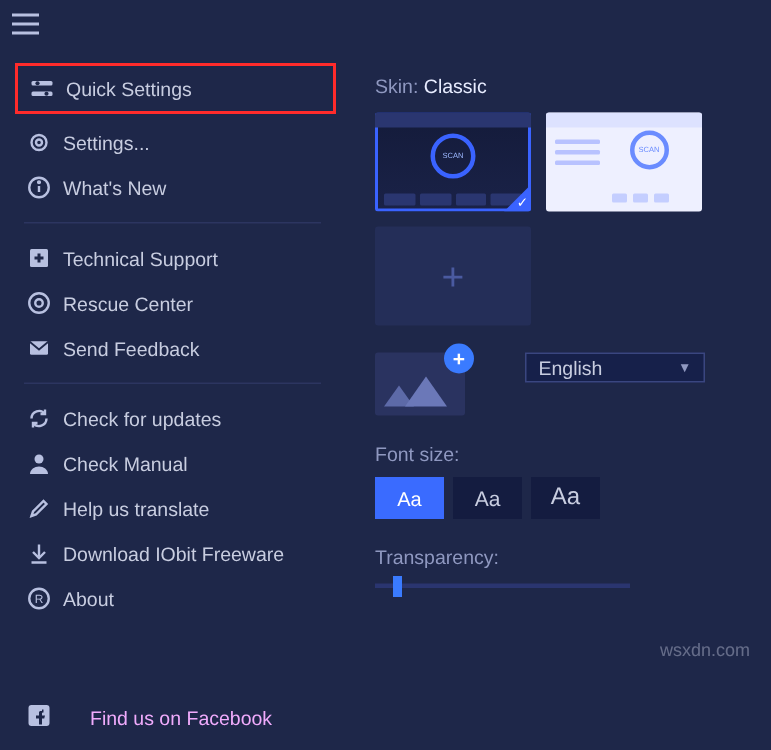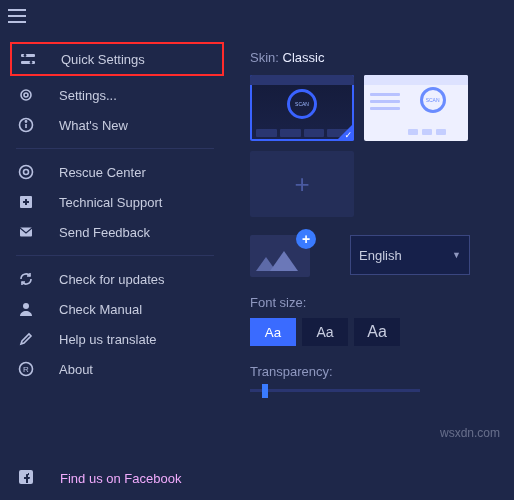--- a/index.html
+++ b/index.html
@@ -16,21 +16,21 @@
     height: 32px;
     display: flex; align-items: center;
     padding: 0 8px;
   }
   .hamburger { width: 18px; height: 14px; display:flex; flex-direction:column; justify-content:space-between; }
   .hamburger span { display:block; height:2px; background:#b8c0e0; }
 
   .layout { display:flex; }
   .sidebar { width: 230px; padding: 10px 0 0 0; }
   .item {
-    display:flex; align-items:center; gap:25px;
+    display:flex; align-items:center; gap:8px;
     padding: 7px 18px;
     cursor: pointer;
     color:#c8cde0;
   }
   .item .ic { width:16px; height:16px; display:flex; align-items:center; justify-content:center; flex:0 0 16px; }
   .item svg { width:16px; height:16px; stroke:#b8c0e0; fill:none; stroke-width:1.6; }
   .item.fill svg { fill:#b8c0e0; stroke:none; }
   .highlight-box {
     border: 2px solid #ff2b2b;
     margin: 0 6px 4px 10px;
@@ -82,21 +82,21 @@
 
   .row2 { display:flex; gap:40px; }
   .bg-thumb {
     width:60px; height:42px; background:#2a3360; position:relative; border-radius:2px;
   }
   .bg-thumb::before { content:""; position:absolute; left:6px; bottom:6px; width:0; height:0; border-left:10px solid transparent; border-right:10px solid transparent; border-bottom:14px solid #5d6aa8; }
   .bg-thumb::after { content:""; position:absolute; left:20px; bottom:6px; width:0; height:0; border-left:14px solid transparent; border-right:14px solid transparent; border-bottom:20px solid #6b78b8; }
   .plus-badge { position:absolute; top:-6px; right:-6px; width:20px; height:20px; background:#3a7bff; border-radius:50%; color:#fff; display:flex; align-items:center; justify-content:center; font-size:14px; font-weight:bold; }
 
   .lang-select {
-    width:120px; height:40px; background:#16204a; border:1px solid #3a4680;
+    width:120px; height:20px; background:#16204a; border:1px solid #3a4680;
     display:flex; align-items:center; justify-content:space-between; padding:0 8px;
     color:#c8cde0; cursor:pointer;
   }
   .lang-select .chev { font-size:9px; color:#8f98c0; }
 
   .fontsize-row { display:flex; gap:6px; }
   .fs-btn {
     width:46px; height:28px; background:#141c40; border:none;
     display:flex; align-items:center; justify-content:center; color:#c8cde0; cursor:pointer;
   }
@@ -160,41 +160,41 @@
             <circle cx="8" cy="8" r="6.5"></circle>
             <line x1="8" y1="7" x2="8" y2="11"></line>
             <circle cx="8" cy="4.5" r="0.6" fill="#b8c0e0"></circle>
           </svg>
       </span>
       <span>What's New</span>
     </div>
 
     <div class="divider"></div>
 
-    <div class="item">
-      <span class="ic">
-        <svg viewBox="0 0 16 16">
-            <circle cx="8" cy="8" r="6.5"></circle>
-            <circle cx="8" cy="8" r="2.5"></circle>
-          </svg>
-      </span>
-      <span>Rescue Center</span>
-    </div>
-
     <div class="item fill">
       <span class="ic">
         <svg viewBox="0 0 16 16">
             <rect x="2" y="2" width="12" height="12" rx="1"></rect>
             <line x1="8" y1="5" x2="8" y2="11" stroke="#1e2749" stroke-width="2"></line>
             <line x1="5" y1="8" x2="11" y2="8" stroke="#1e2749" stroke-width="2"></line>
           </svg>
       </span>
       <span>Technical Support</span>
     </div>
 
+    <div class="item">
+      <span class="ic">
+        <svg viewBox="0 0 16 16">
+            <circle cx="8" cy="8" r="6.5"></circle>
+            <circle cx="8" cy="8" r="2.5"></circle>
+          </svg>
+      </span>
+      <span>Rescue Center</span>
+    </div>
+
     <div class="item fill">
       <span class="ic">
         <svg viewBox="0 0 16 16">
             <rect x="2" y="3.5" width="12" height="9" rx="1"></rect>
             <polyline points="2,4 8,9 14,4" fill="none" stroke="#1e2749" stroke-width="1.2"></polyline>
           </svg>
       </span>
       <span>Send Feedback</span>
     </div>
 
@@ -223,20 +223,30 @@
 
     <div class="item">
       <span class="ic">
         <svg viewBox="0 0 16 16">
             <path d="M3 13l1-3 7-7 2 2-7 7-3 1z"></path>
           </svg>
       </span>
       <span>Help us translate</span>
     </div>
 
+    <div class="item">
+      <span class="ic">
+        <svg viewBox="0 0 16 16">
+            <line x1="8" y1="2" x2="8" y2="10"></line>
+            <polyline points="4,7 8,11 12,7"></polyline>
+            <line x1="3" y1="14" x2="13" y2="14"></line>
+          </svg>
+      </span>
+      <span>Download IObit Freeware</span>
+    </div>
 
     <div class="item">
       <span class="ic">
         <svg viewBox="0 0 16 16">
             <circle cx="8" cy="8" r="6.5"></circle>
             <text x="8" y="11" text-anchor="middle" font-size="8" fill="#b8c0e0" stroke="none">R</text>
           </svg>
       </span>
       <span>About</span>
     </div>

